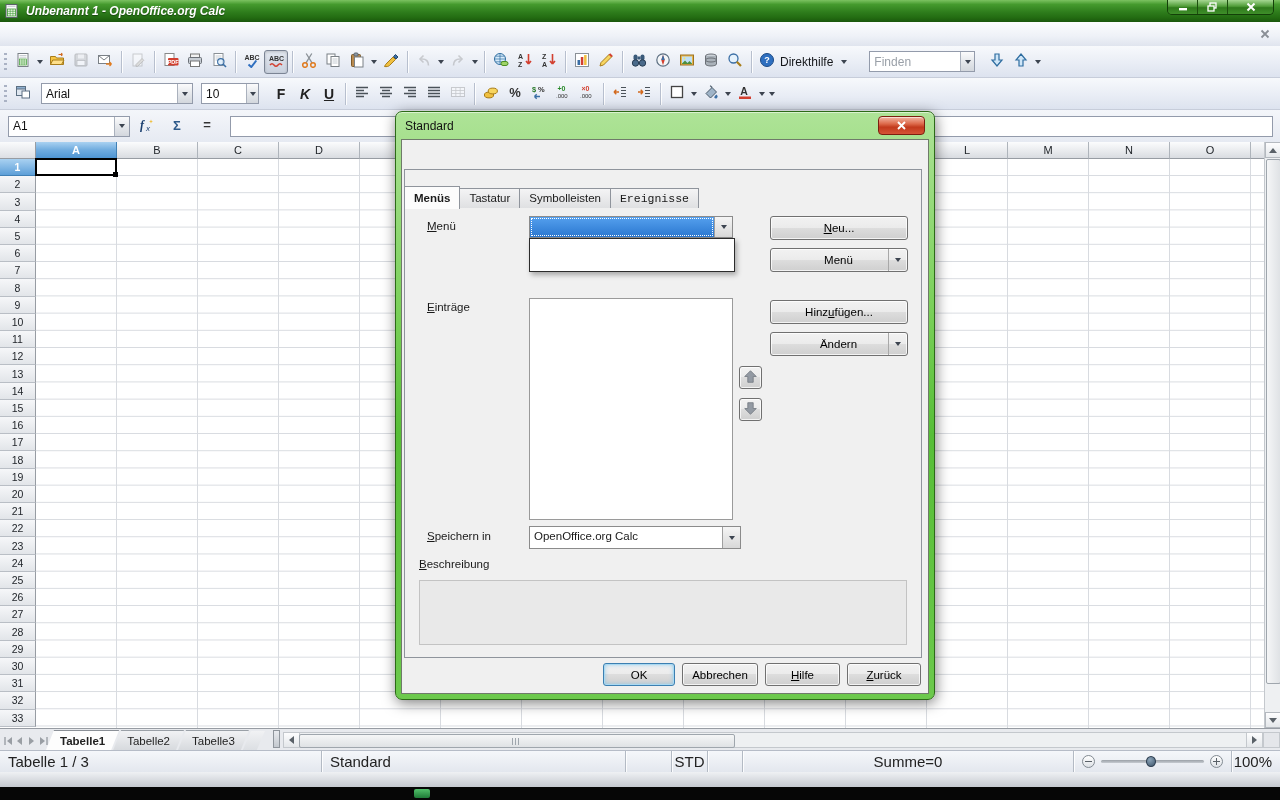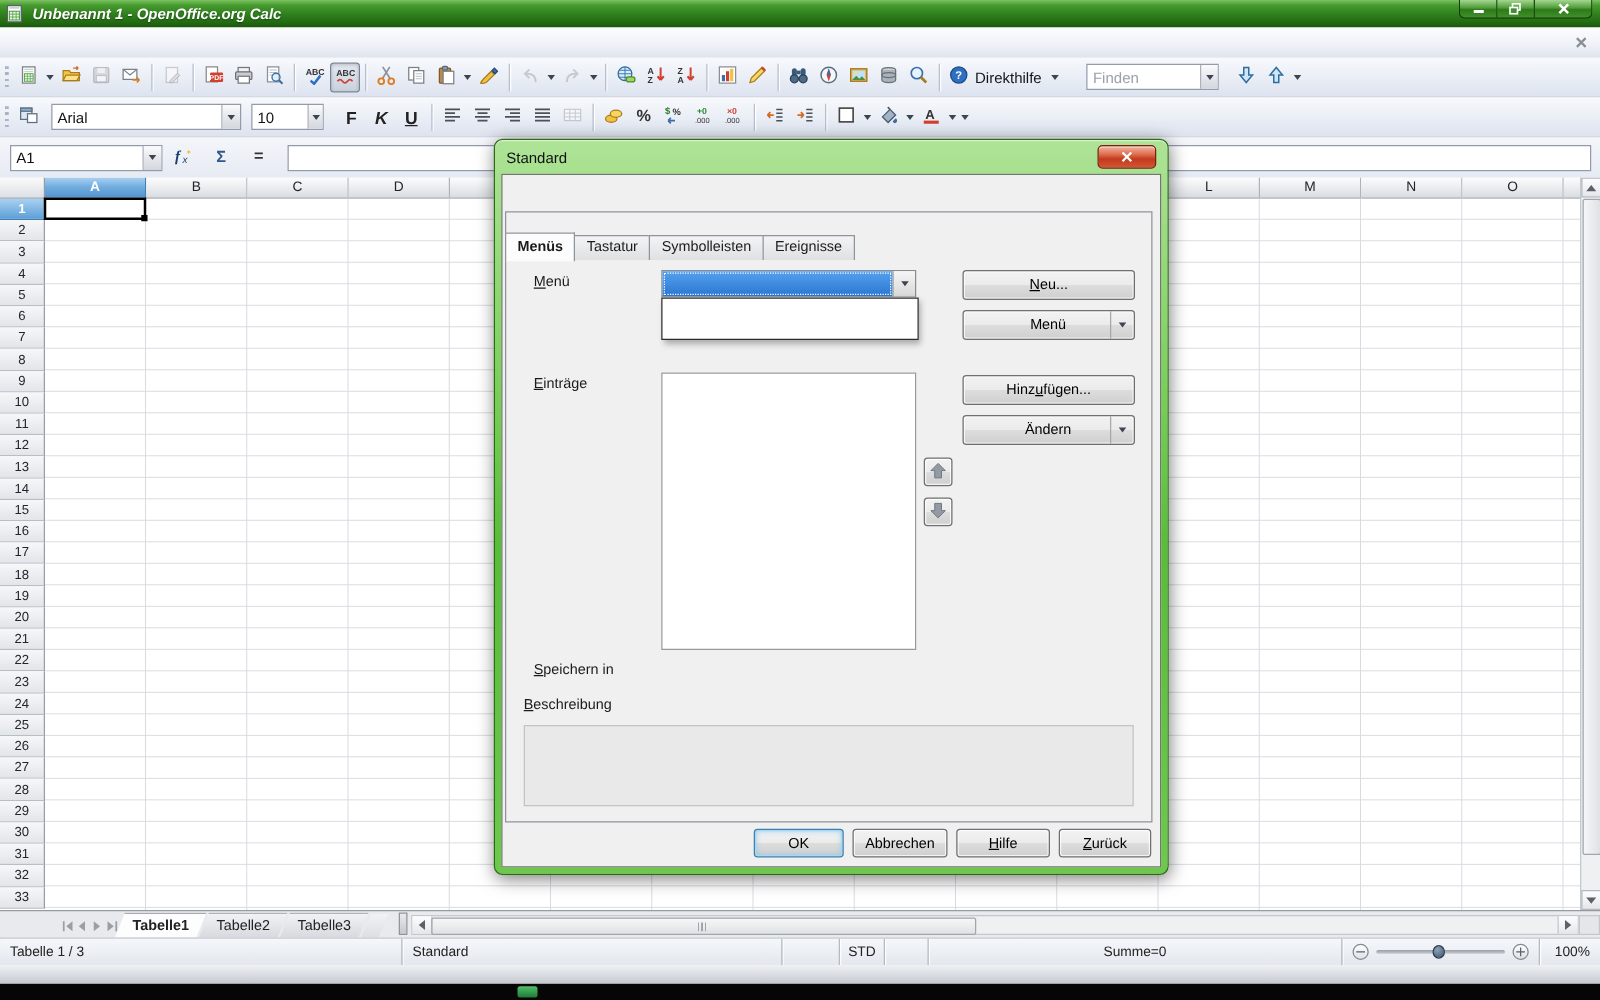--- a/index.html
+++ b/index.html
@@ -83,41 +83,41 @@
     background:linear-gradient(#fdfdfe,#e4e7ea);display:flex;align-items:center;justify-content:center;}
   .vscroll .sb-down{position:absolute;bottom:0;}
   .vthumb{position:absolute;left:1px;top:17px;width:13px;height:523px;border:1px solid #9fa6ad;border-radius:2px;
     background:linear-gradient(to right,#f5f6f7,#dfe2e5);}
   .tri-up{width:0;height:0;border-left:4px solid transparent;border-right:4px solid transparent;border-bottom:5px solid #5a6168;}
   .tri-down{width:0;height:0;border-left:4px solid transparent;border-right:4px solid transparent;border-top:5px solid #5a6168;}
   .tri-left{width:0;height:0;border-top:4px solid transparent;border-bottom:4px solid transparent;border-right:5px solid #5a6168;}
   .tri-right{width:0;height:0;border-top:4px solid transparent;border-bottom:4px solid transparent;border-left:5px solid #5a6168;}
   
   .tabbar{position:absolute;left:0;top:728px;width:1280px;height:22px;background:#e8eaee;
-    border-top:1px solid #979ca3;display:flex;align-items:flex-end;box-sizing:border-box;padding-left:46px;}
+    border-top:1px solid #979ca3;display:flex;align-items:flex-end;box-sizing:border-box;}
   .tabnav{display:flex;align-items:center;gap:1px;margin:0 3px 2px 2px;}
   .tabnav-btn{width:11px;height:15px;display:flex;align-items:center;justify-content:center;opacity:.55;}
   .sheet-tab{height:19px;padding:0 14px;display:flex;align-items:center;font-size:11.5px;color:#222;
     clip-path:polygon(8px 0,100% 0,calc(100% - 8px) 100%,0 100%);
     background:linear-gradient(#f1f2f4,#d7dade);margin-left:-6px;border-top:1px solid #9aa0a7;}
   .sheet-tab.active{background:#fdfdfd;font-weight:bold;z-index:2;border-top:1px solid #8b9097;}
   .tab-stub{width:22px;height:19px;clip-path:polygon(8px 0,100% 0,calc(100% - 8px) 100%,0 100%);
     background:linear-gradient(#f1f2f4,#dcdfe3);margin-left:-6px;}
   .tab-splitter{width:5px;height:16px;background:linear-gradient(#e8eaee,#c4c9cf);border:1px solid #8f959c;margin:0 3px 2px 8px;}
   .hscroll{flex:1;height:16px;margin-bottom:2px;background:#eef0f2;border:1px solid #c4c8cd;display:flex;position:relative;box-sizing:border-box;}
   .hthumb{position:absolute;left:15px;top:1px;width:434px;height:12px;border:1px solid #9fa6ad;border-radius:2px;
     background:linear-gradient(#f5f6f7,#dfe2e5);display:flex;align-items:center;justify-content:center;}
   .hthumb .grip{width:9px;height:7px;background-image:repeating-linear-gradient(to right,#9fa6ad 0 1px,transparent 1px 3px);}
   .hscroll .sb-btn{height:14px;border:none;border-right:1px solid #c4c8cd;}
   .hscroll .sb-right{position:absolute;right:0;border-right:none;border-left:1px solid #c4c8cd;}
   .tab-corner{width:17px;height:16px;margin:0 0 2px 0;background:#e4e6ea;border:1px solid #c4c8cd;box-sizing:border-box;}
   
   .statusbar{position:absolute;left:0;top:750px;width:1280px;height:22px;
     background:linear-gradient(#f5f7fa,#e3e7ee);border-top:1px solid #b6bcc7;box-sizing:border-box;
-    display:flex;align-items:stretch;font-size:11px;color:#222;}
+    display:flex;align-items:stretch;font-size:15px;color:#222;}
   .sb-seg{display:flex;align-items:center;padding:0 8px;border-right:1px solid #b3bac4;box-shadow:1px 0 0 rgba(255,255,255,.85);box-sizing:border-box;}
   .seg-sum{flex:1;justify-content:center;}
   .zoom-slider{display:flex;align-items:center;gap:6px;width:158px;}
   .zoom-circle{width:11px;height:11px;border-radius:50%;border:1px solid #828a92;background:linear-gradient(#fff,#dde1e6);
     position:relative;flex:none;}
   .zoom-circle::before{content:'';position:absolute;left:2px;right:2px;top:4.5px;height:1.5px;background:#5a6168;}
   .zoom-plus::after{content:'';position:absolute;top:2px;bottom:2px;left:4.5px;width:1.5px;background:#5a6168;}
   .zoom-track{flex:1;height:3px;background:linear-gradient(#9aa0a7,#c6cbd1);border-radius:2px;position:relative;}
   .zoom-thumb{position:absolute;left:44%;top:-4px;width:10px;height:11px;border-radius:50%;
     background:radial-gradient(circle at 35% 30%,#8ba3b8,#3e566c);border:1px solid #2b3c4e;box-sizing:border-box;}
@@ -132,21 +132,21 @@
     background:linear-gradient(#aee397 0%,#78cf57 35%,#57be37 55%,#6cc94c 100%);
     box-shadow:1px 3px 14px rgba(0,0,0,.5),inset 0 1px 0 rgba(255,255,255,.55);z-index:10;}
   .dlg-titlebar{height:27px;display:flex;align-items:center;padding:0 9px;font-size:12px;color:#111;}
   .dlg-close{margin-left:auto;width:45px;height:17px;border:1px solid #7c1f0f;border-radius:4px;
     background:linear-gradient(#f3b6a4 0%,#dd6a4b 40%,#c23a1d 60%,#d55436 100%);
     display:flex;align-items:center;justify-content:center;box-shadow:inset 0 1px 0 rgba(255,255,255,.55);}
   .dlg-inner{position:absolute;left:5px;right:5px;top:27px;bottom:5px;background:#f0f0f0;border:1px solid #6f7a6a;box-sizing:border-box;}
   .dtabs{position:absolute;left:2px;top:7px;height:22px;display:flex;align-items:flex-end;z-index:3;margin-top:39px;}
   .dtab{padding:0 9px;font-size:11.5px;line-height:19px;height:19px;border:1px solid #8f949c;border-bottom:none;
     background:linear-gradient(#f4f4f5,#dfe0e2);margin-right:0;border-right:none;box-sizing:content-box;}
-  .dtab:last-child{border-right:1px solid #8f949c;}
+  .dtab:last-child{border-right:1px solid #8f949c;font-family:Liberation Mono, monospace;}
   .dtab.active{font-weight:bold;background:#fcfcfc;height:22px;line-height:22px;margin-bottom:-1px;
     border-right:1px solid #8f949c;position:relative;z-index:4;}
   .dtab.active + .dtab{border-left:none;}
   .dpanel{position:absolute;left:2px;top:29px;width:516px;height:487px;border:1px solid #8f949c;background:#f0f0f0;}
   .grp{position:absolute;left:14px;right:16px;display:flex;align-items:center;gap:6px;font-size:11.5px;color:#1a1a1a;white-space:nowrap;}
   .grp::after{content:'';flex:1;height:1px;background:#bcbcbc;box-shadow:0 1px 0 #fdfdfd;}
   .dlabel{position:absolute;font-size:11.5px;color:#1a1a1a;white-space:nowrap;}
   .dcombo{position:absolute;display:flex;border:1px solid #8b8b8b;background:#fff;box-sizing:border-box;}
   .dcombo .val{flex:1;font-size:11.5px;padding:3px 4px 0 4px;white-space:nowrap;overflow:hidden;}
   .dcombo .val.hl{background:linear-gradient(#55a0ee,#2a77d0);outline:1px dotted #fff;outline-offset:-2px;}
@@ -731,20 +731,26 @@
         <span><svg width="17" height="17" viewBox="0 0 22 22">
               <path d="M11 3.5L18.5 11h-4v7.5h-7V11h-4z" fill="#939aa3" stroke="#6e757d"></path>
             </svg></span>
       </div>
       <div class="vbtn arrow-btn" style="left:334px;top:228px">
         <span><svg width="17" height="17" viewBox="0 0 22 22">
               <path d="M11 18.5L3.5 11h4V3.5h7V11h4z" fill="#939aa3" stroke="#6e757d"></path>
             </svg></span>
       </div>
       <div class="dlabel" style="left:22px;top:360px"><u>S</u>peichern in</div>
+      <div class="dcombo" style="left:124px;top:356px;width:212px;height:23px">
+        <span class="val">OpenOffice.org Calc</span>
+        <span class="cbtn">
+            <span class="dd-arrow"></span>
+          </span>
+      </div>
       <div class="dlabel" style="left:14px;top:388px"><u>B</u>eschreibung</div>
       <div class="ddesc" style="left:14px;top:410px;width:488px;height:65px"></div>
     </div>
     <div class="dlg-buttons">
       <div class="vbtn focused" style="width:72px">
           <span>OK</span>
         </div>
       <div class="vbtn" style="width:76px">
           <span>Abbrechen</span>
         </div>

